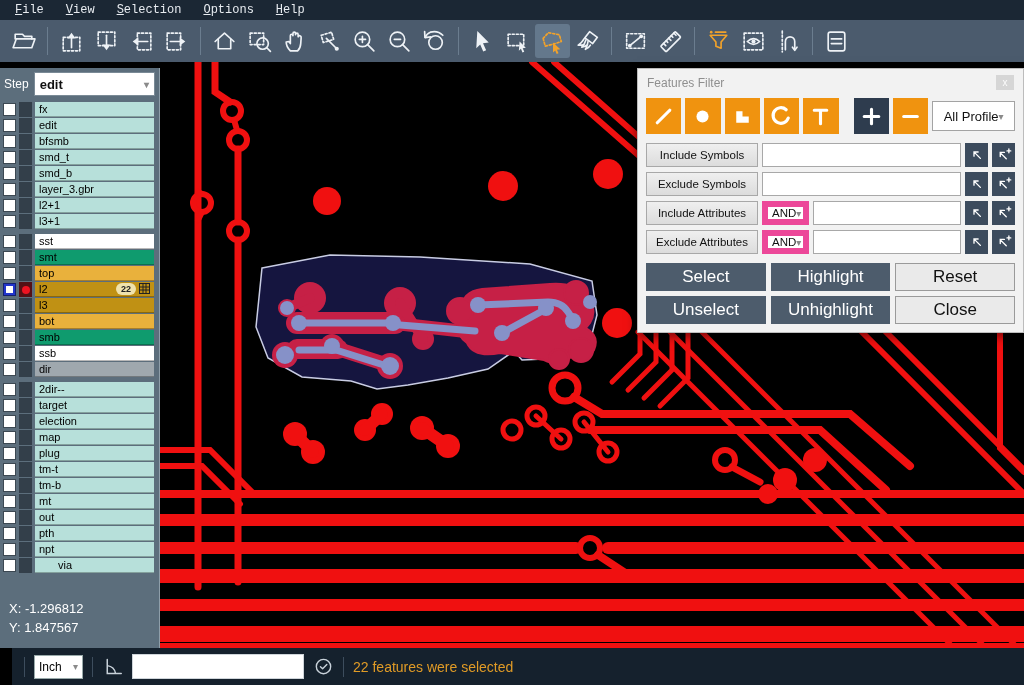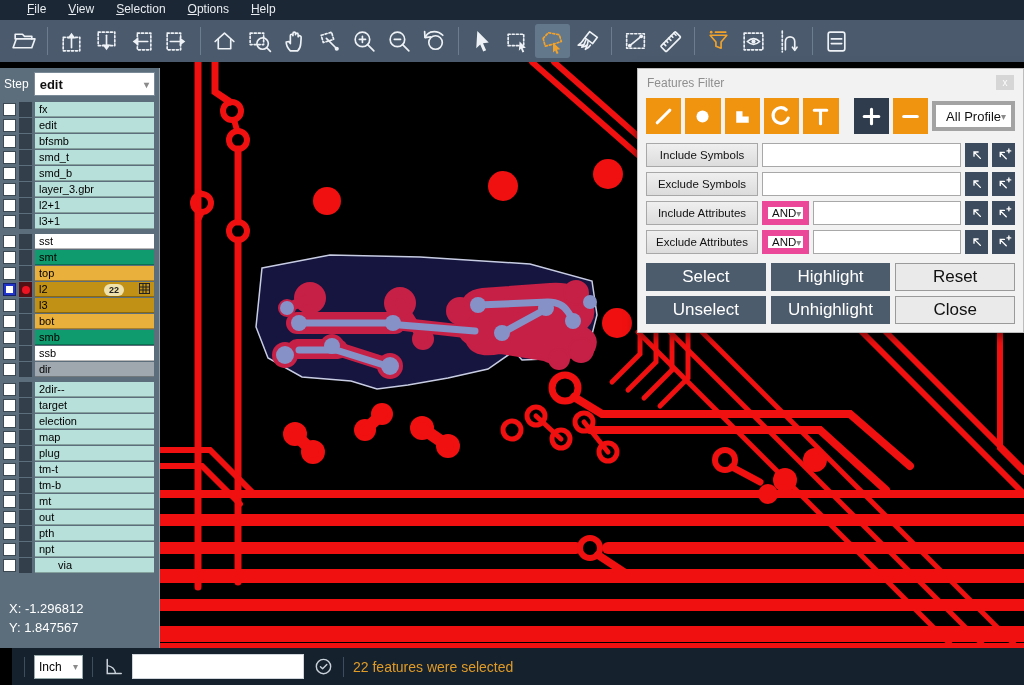--- a/index.html
+++ b/index.html
@@ -1,17 +1,17 @@
 <!DOCTYPE html>
 <html><head>
 <meta charset="utf-8">
 <style>
   * { margin:0; padding:0; box-sizing:border-box; }
   html,body { width:1024px; height:685px; overflow:hidden; font-family:"Liberation Sans",sans-serif; background:#000; }
-  .menubar { position:absolute; top:0; left:0; right:0; height:20px; background:#1b2734; display:flex; align-items:flex-start; padding-left:16px; z-index:5; }
+  .menubar { position:absolute; top:0; left:0; right:0; height:20px; background:#1b2734; display:flex; align-items:center; padding-left:4px; z-index:5;font-family:Liberation Mono, monospace; }
   .menu-item { color:#e8ecf1; font-size:12px; padding:2px 11px; cursor:default; }
   .menu-item u { text-decoration:underline; }
   .toolbar { position:absolute; top:20px; left:0; right:0; height:42px; background:#4b5b6d; display:flex; align-items:center; padding-left:6px; z-index:5; }
   .tool { width:35px; height:34px; display:flex; align-items:center; justify-content:center; color:#eef2f6; border-radius:3px; }
   .tool svg { width:27px; height:27px; }
   .tool.active { background:#64788c; }
   .tool.accent { color:#f2a22a; }
   .tsep { width:1px; height:28px; background:#6b7d8f; margin:0 6px; }
   .dash { stroke-dasharray:2 1.9; }
   
@@ -23,34 +23,34 @@
   .rows { padding-top:2px; }
   .lgroup { margin-bottom:5px; }
   .layer-row { display:flex; align-items:stretch; height:15px; margin-bottom:1px; }
   .cb { width:13px; height:13px; min-width:13px; background:#fff; border:1px solid #3c4852; margin:0 3px 0 3px; align-self:center; position:relative; }
   .cb.checked { background:#2135cd; border-color:#13206e; }
   .cb.checked::after { content:""; position:absolute; left:2px; top:2px; right:2px; bottom:2px; background:#fff; }
   .gutter { width:13px; min-width:13px; background:#333f4a; margin-right:3px; position:relative; }
   .gutter.active { background:#551015; }
   .gutter.active::after { content:""; position:absolute; left:2.5px; top:3.5px; width:8px; height:8px; border-radius:50%; background:#ee1322; }
   .lname { flex:1; display:flex; align-items:center; font-size:11px; color:#000; padding:0 4px; margin-right:5px; border-bottom:1px solid rgba(0,0,0,.28); }
-  .badgewrap { margin-left:auto; display:flex; align-items:flex-end; gap:15px; }
+  .badgewrap { margin-left:auto; display:flex; align-items:center; gap:3px; }
   .badge { background:#efe2ac; border-radius:7px; min-width:20px; text-align:center; font-size:9px; font-weight:bold; color:#222; padding:1px 3px; }
   .coords { position:absolute; left:9px; bottom:10px; color:#fff; font-size:13px; line-height:1.45; }
   
   .canvas { position:absolute; left:160px; top:62px; width:864px; height:586px; background:#000; z-index:1; }
   
   .dialog { position:absolute; left:637px; top:68px; width:387px; height:265px; background:#f2f2f2; border:1px solid #bcbcbc; box-shadow:0 3px 10px rgba(0,0,0,.55); z-index:10; font-size:12px; color:#111; }
   .dtitle { height:27px; display:flex; align-items:center; padding:0 9px; color:#8f8f8f; font-size:12px; }
   .dclose { margin-left:auto; width:18px; height:15px; background:#d6d6d6; color:#fcfcfc; font-size:10px; display:flex; align-items:center; justify-content:center; }
   .dicons { display:flex; align-items:center; padding:2px 8px 4px 8px; gap:4px; }
   .fbtn { width:36px; height:36px; background:#f0930f; display:flex; align-items:center; justify-content:center; }
   .fbtn svg { width:25px; height:25px; }
   .fbtn.dark { background:#2e3c4e; margin-left:11px; }
-  .profile { margin-left:auto; width:84px; height:30px; background:#fff; border:4px solid #a3a3a3; display:flex; align-items:center; justify-content:flex-end; padding:0 5px; font-size:13px; }
+  .profile { margin-left:auto; width:84px; height:30px; background:#fff; border:1px solid #a3a3a3; display:flex; align-items:center; justify-content:center; padding:0 5px; font-size:13px; }
   .frow { display:flex; align-items:center; margin:5px 8px 0 8px; gap:4px; }
   .flabel { width:112px; min-width:112px; height:24px; background:linear-gradient(#efefef,#dcdcdc); border:1px solid #a8a8a8; display:flex; align-items:center; justify-content:center; font-size:11.5px; }
   .fand { width:47px; min-width:47px; height:24px; background:#fff; border:6px solid #ec4899; display:flex; align-items:center; justify-content:space-between; padding:0 4px; font-size:11.5px; }
   .finput { flex:1; height:24px; background:#fff; border:1px solid #a8a8a8; font-size:12px; padding:0 4px; min-width:20px; }
   .abtn { width:23px; min-width:23px; height:24px; background:#3c4b5d; display:flex; align-items:center; justify-content:center; color:#fff; }
   .abtn svg { width:18px; height:18px; }
   .dbuttons { display:grid; grid-template-columns:1fr 1fr 1fr; gap:5px; margin:9px 8px 0 8px; }
   .dbtn { height:28px; display:flex; align-items:center; justify-content:center; font-size:17px; }
   .dbtn.dark { background:#4d5c6c; color:#fff; }
   .dbtn.light { background:#eaeaea; border:1px solid #9a9a9a; color:#111; }

